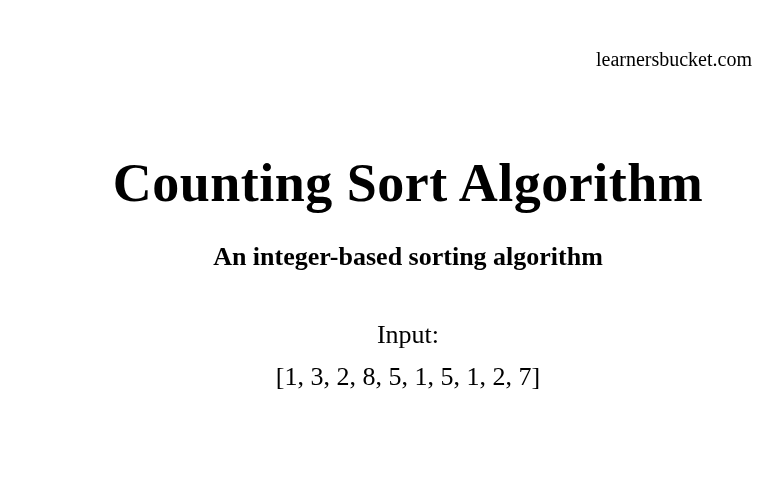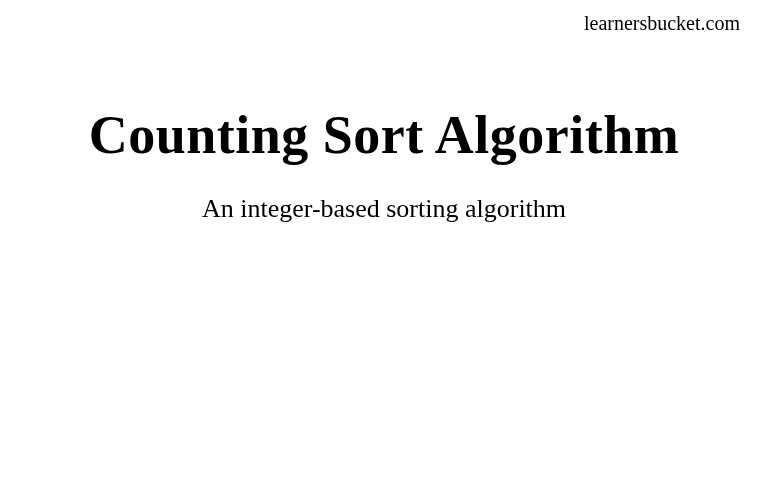--- a/index.html
+++ b/index.html
@@ -1,16 +1,16 @@
 <!DOCTYPE html>
 <html><head>
   <meta charset="utf-8">
   <style>
     * {
-      margin: 0;
+      margin: 12px;
       padding: 0;
       box-sizing: border-box;
     }
     body {
       width: 768px;
       height: 500px;
       background: #ffffff;
       font-family: Georgia, 'Times New Roman', serif;
       color: #000000;
       position: relative;
@@ -29,21 +29,21 @@
     }
     .title {
       font-size: 54px;
       font-weight: 600;
       font-family: Georgia, serif;
       margin-bottom: 28px;
       letter-spacing: 0.5px;
     }
     .subtitle {
       font-size: 26px;
-      font-weight: 400;
+      font-weight: 700;
       margin-bottom: 48px;
     }
     .io-block {
       margin-bottom: 36px;
     }
     .io-label {
       font-size: 26px;
       font-weight: 400;
       margin-bottom: 4px;
     }
@@ -54,16 +54,20 @@
   </style>
 </head>
 <body>
 
 <div class="brand">learnersbucket.com</div>
 
 <div class="content">
   <h1 class="title">Counting Sort Algorithm</h1>
   <div class="subtitle">An integer-based sorting algorithm</div>
 
+  <div class="io-block">
+    <div class="io-label">Input:</div>
+    <div class="io-value">[1, 3, 2, 8, 5, 1, 5, 1, 2, 7]</div>
+  </div>
 
   <div class="io-block">
   </div>
 </div>
 
 </body></html>

